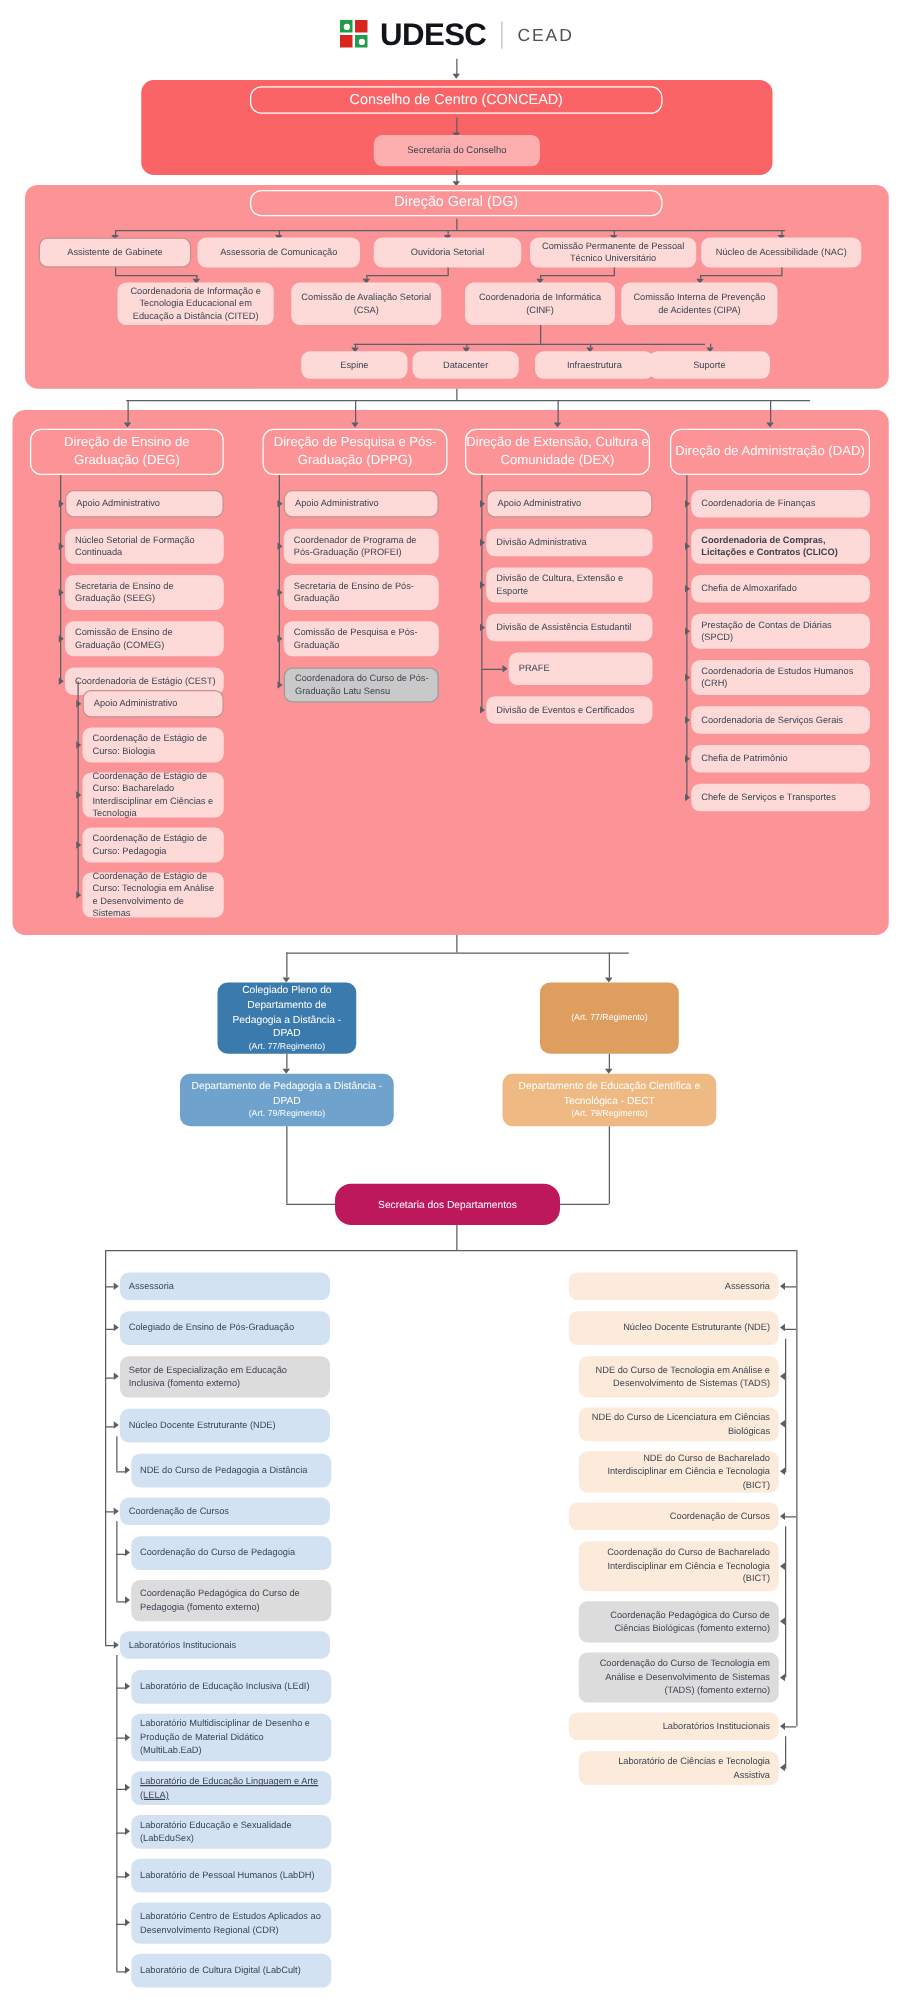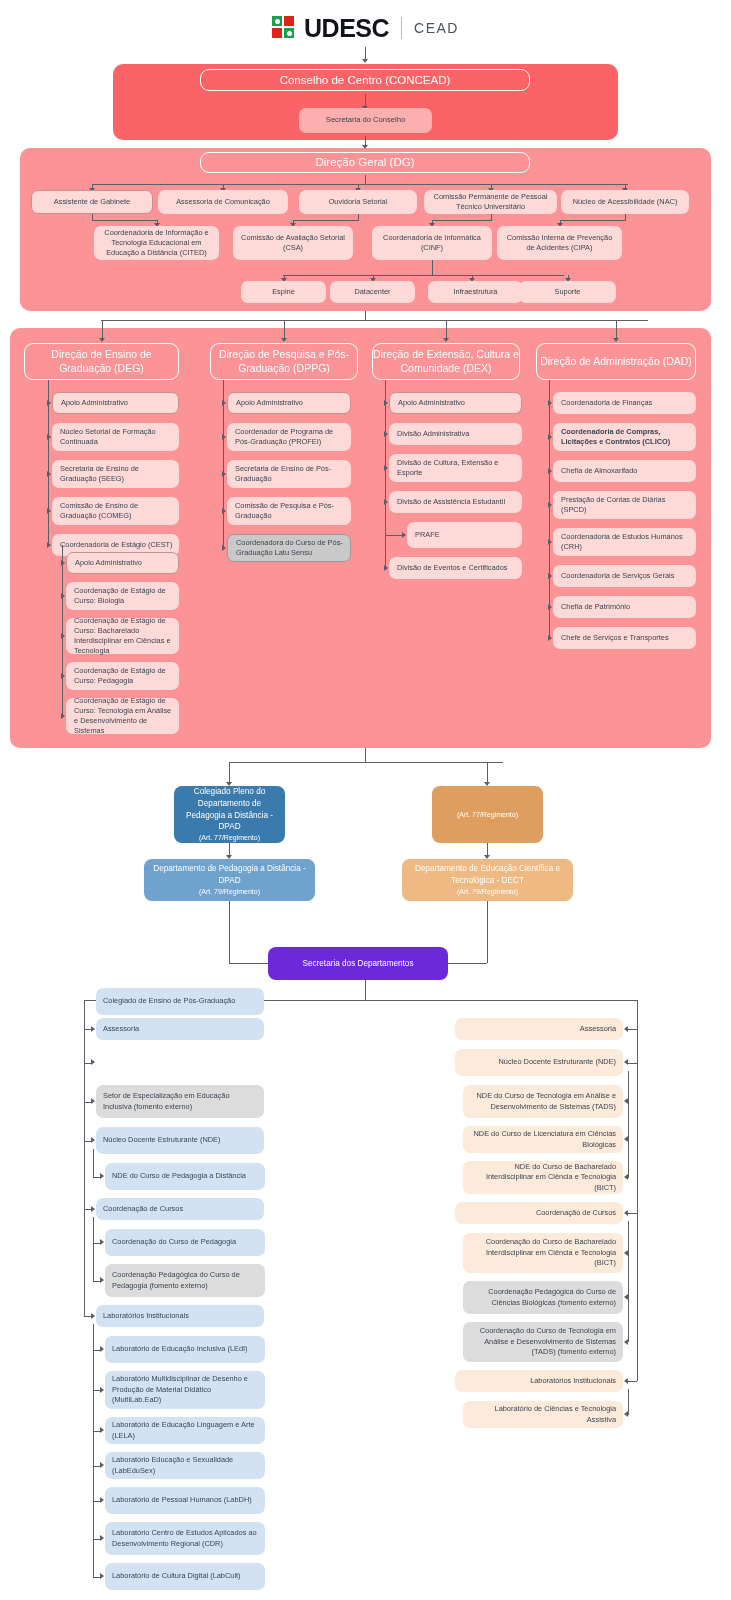--- a/index.html
+++ b/index.html
@@ -60,21 +60,21 @@
   .dbox {
     position:absolute; border-radius:8px; color:#ffffff; text-align:center;
     display:flex; align-items:center; justify-content:center;
     font-size:8.2px; line-height:1.42; padding:4px;
   }
   .dbox .sm { font-size:7px; display:block; }
   .blue-dark { background:#3b7aac; }
   .blue-mid  { background:#6fa2cd; }
   .org-dark  { background:#dd9e5f; }
   .org-mid   { background:#eeb983; }
-  .teal      { background:#6d28d9; }
+  .teal      { background:#be185d;border-radius:13px; }
 
   .lbox {
     position:absolute; border-radius:7px; font-size:7.4px; line-height:1.4;
     display:flex; align-items:center; padding:3px 7px; color:#3b4450;
   }
   .lbox.blue { background:#d3e2f3; justify-content:flex-start; text-align:left; }
   .lbox.bgrey{ background:#dcdcdc; justify-content:flex-start; text-align:left; }
   .lbox.org  { background:#fceadb; justify-content:flex-end; text-align:right; }
   .lbox.ogrey{ background:#dcdcdc; justify-content:flex-end; text-align:right; }
 </style>
@@ -298,41 +298,41 @@
 <div class="ln vl" style="left: 487px; top: 901px; height: 62px;"></div>
 <div class="ln hl" style="left: 445px; top: 963px; width: 42px;"></div>
 <div class="arw arw-l" style="left: 441px; top: 959.8px;"></div>
 <div class="dbox teal" style="left: 268px; top: 947px; width: 180px; height: 33px;">Secretaria dos Departamentos</div>
 <div class="ln vl" style="left: 365px; top: 980px; height: 20px;"></div>
 <div class="ln hl" style="left: 84px; top: 1000px; width: 553px;"></div>
 <div class="ln vl" style="left: 84px; top: 1000px; height: 16px;"></div>
 <div class="ln vl" style="left: 637px; top: 1000px; height: 16px;"></div>
 <div class="lbox blue" style="left: 96px; top: 1018px; width: 168px; height: 22px;">Assessoria</div>
 <div class="arw arw-r" style="left: 91px; top: 1025.8px;"></div>
-<div class="lbox blue" style="left: 96px; top: 988px; width: 168px; height: 27px;">Colegiado de Ensino de Pós-Graduação</div>
+<div class="lbox blue" style="left: 96px; top: 1049px; width: 168px; height: 27px;">Colegiado de Ensino de Pós-Graduação</div>
 <div class="arw arw-r" style="left: 91px; top: 1059.3px;"></div>
 <div class="lbox bgrey" style="left: 96px; top: 1085px; width: 168px; height: 33px;">Setor de Especialização em Educação Inclusiva (fomento externo)</div>
 <div class="arw arw-r" style="left: 91px; top: 1098.3px;"></div>
 <div class="lbox blue" style="left: 96px; top: 1127px; width: 168px; height: 27px;">Núcleo Docente Estruturante (NDE)</div>
 <div class="arw arw-r" style="left: 91px; top: 1137.3px;"></div>
 <div class="lbox blue" style="left: 105px; top: 1163px; width: 160px; height: 27px;">NDE do Curso de Pedagogia a Distância</div>
 <div class="arw arw-r" style="left: 100px; top: 1173.3px;"></div>
 <div class="lbox blue" style="left: 96px; top: 1198px; width: 168px; height: 22px;">Coordenação de Cursos</div>
 <div class="arw arw-r" style="left: 91px; top: 1205.8px;"></div>
 <div class="lbox blue" style="left: 105px; top: 1229px; width: 160px; height: 27px;">Coordenação do Curso de Pedagogia</div>
 <div class="arw arw-r" style="left: 100px; top: 1239.3px;"></div>
 <div class="lbox bgrey" style="left: 105px; top: 1264px; width: 160px; height: 33px;">Coordenação Pedagógica do Curso de Pedagogia (fomento externo)</div>
 <div class="arw arw-r" style="left: 100px; top: 1277.3px;"></div>
 <div class="lbox blue" style="left: 96px; top: 1305px; width: 168px; height: 22px;">Laboratórios Institucionais</div>
 <div class="arw arw-r" style="left: 91px; top: 1312.8px;"></div>
 <div class="lbox blue" style="left: 105px; top: 1336px; width: 160px; height: 27px;">Laboratório de Educação Inclusiva (LEdI)</div>
 <div class="arw arw-r" style="left: 100px; top: 1346.3px;"></div>
 <div class="lbox blue" style="left: 105px; top: 1371px; width: 160px; height: 38px;">Laboratório Multidisciplinar de Desenho e Produção de Material Didático (MultiLab.EaD)</div>
 <div class="arw arw-r" style="left: 100px; top: 1386.8px;"></div>
-<div class="lbox blue" style="left: 105px; top: 1417px; width: 160px; height: 27px;">Laboratório de Educação Linguagem e Arte (LELA)</div>
+<div class="lbox blue" style="left: 105px; top: 1417px; width: 160px; height: 27px; text-decoration: underline;">Laboratório de Educação Linguagem e Arte (LELA)</div>
 <div class="arw arw-r" style="left: 100px; top: 1427.3px;"></div>
 <div class="lbox blue" style="left: 105px; top: 1452px; width: 160px; height: 27px;">Laboratório Educação e Sexualidade (LabEduSex)</div>
 <div class="arw arw-r" style="left: 100px; top: 1462.3px;"></div>
 <div class="lbox blue" style="left: 105px; top: 1487px; width: 160px; height: 27px;">Laboratório de Pessoal Humanos (LabDH)</div>
 <div class="arw arw-r" style="left: 100px; top: 1497.3px;"></div>
 <div class="lbox blue" style="left: 105px; top: 1522px; width: 160px; height: 33px;">Laboratório Centro de Estudos Aplicados ao Desenvolvimento Regional (CDR)</div>
 <div class="arw arw-r" style="left: 100px; top: 1535.3px;"></div>
 <div class="lbox blue" style="left: 105px; top: 1563px; width: 160px; height: 27px;">Laboratório de Cultura Digital (LabCult)</div>
 <div class="arw arw-r" style="left: 100px; top: 1573.3px;"></div>
 <div class="ln vl" style="left: 84px; top: 1016px; height: 300px;"></div>

